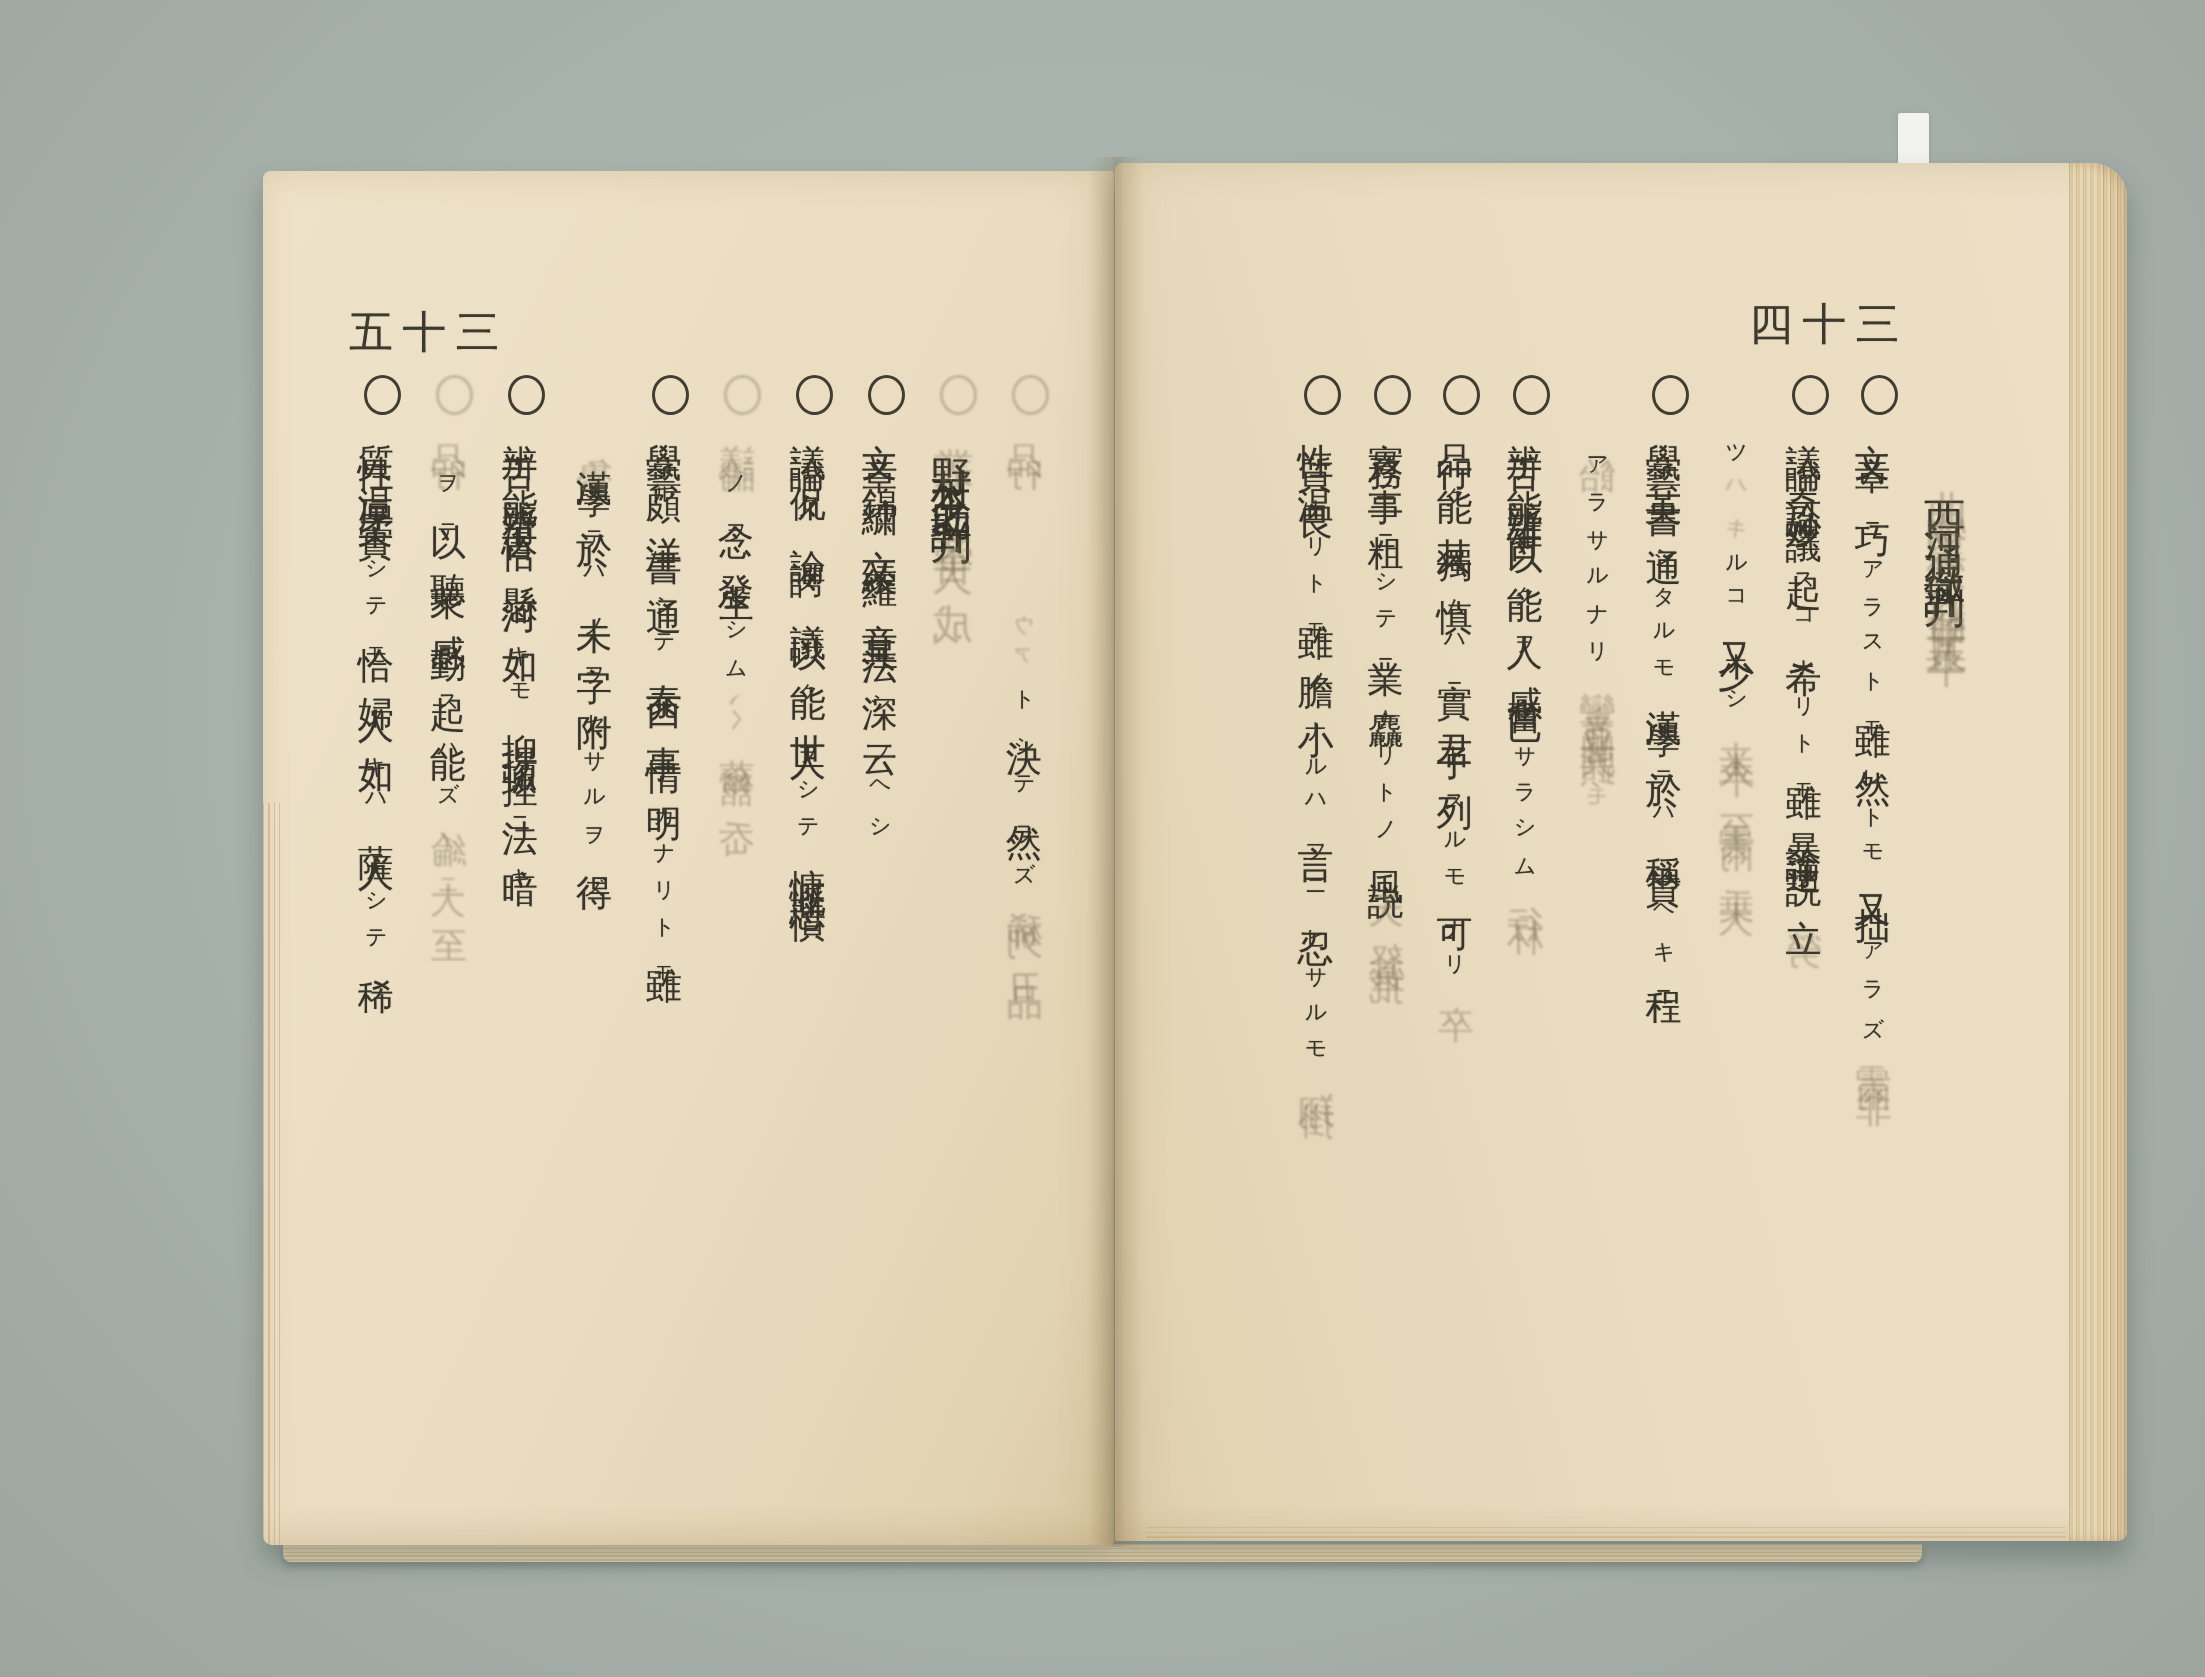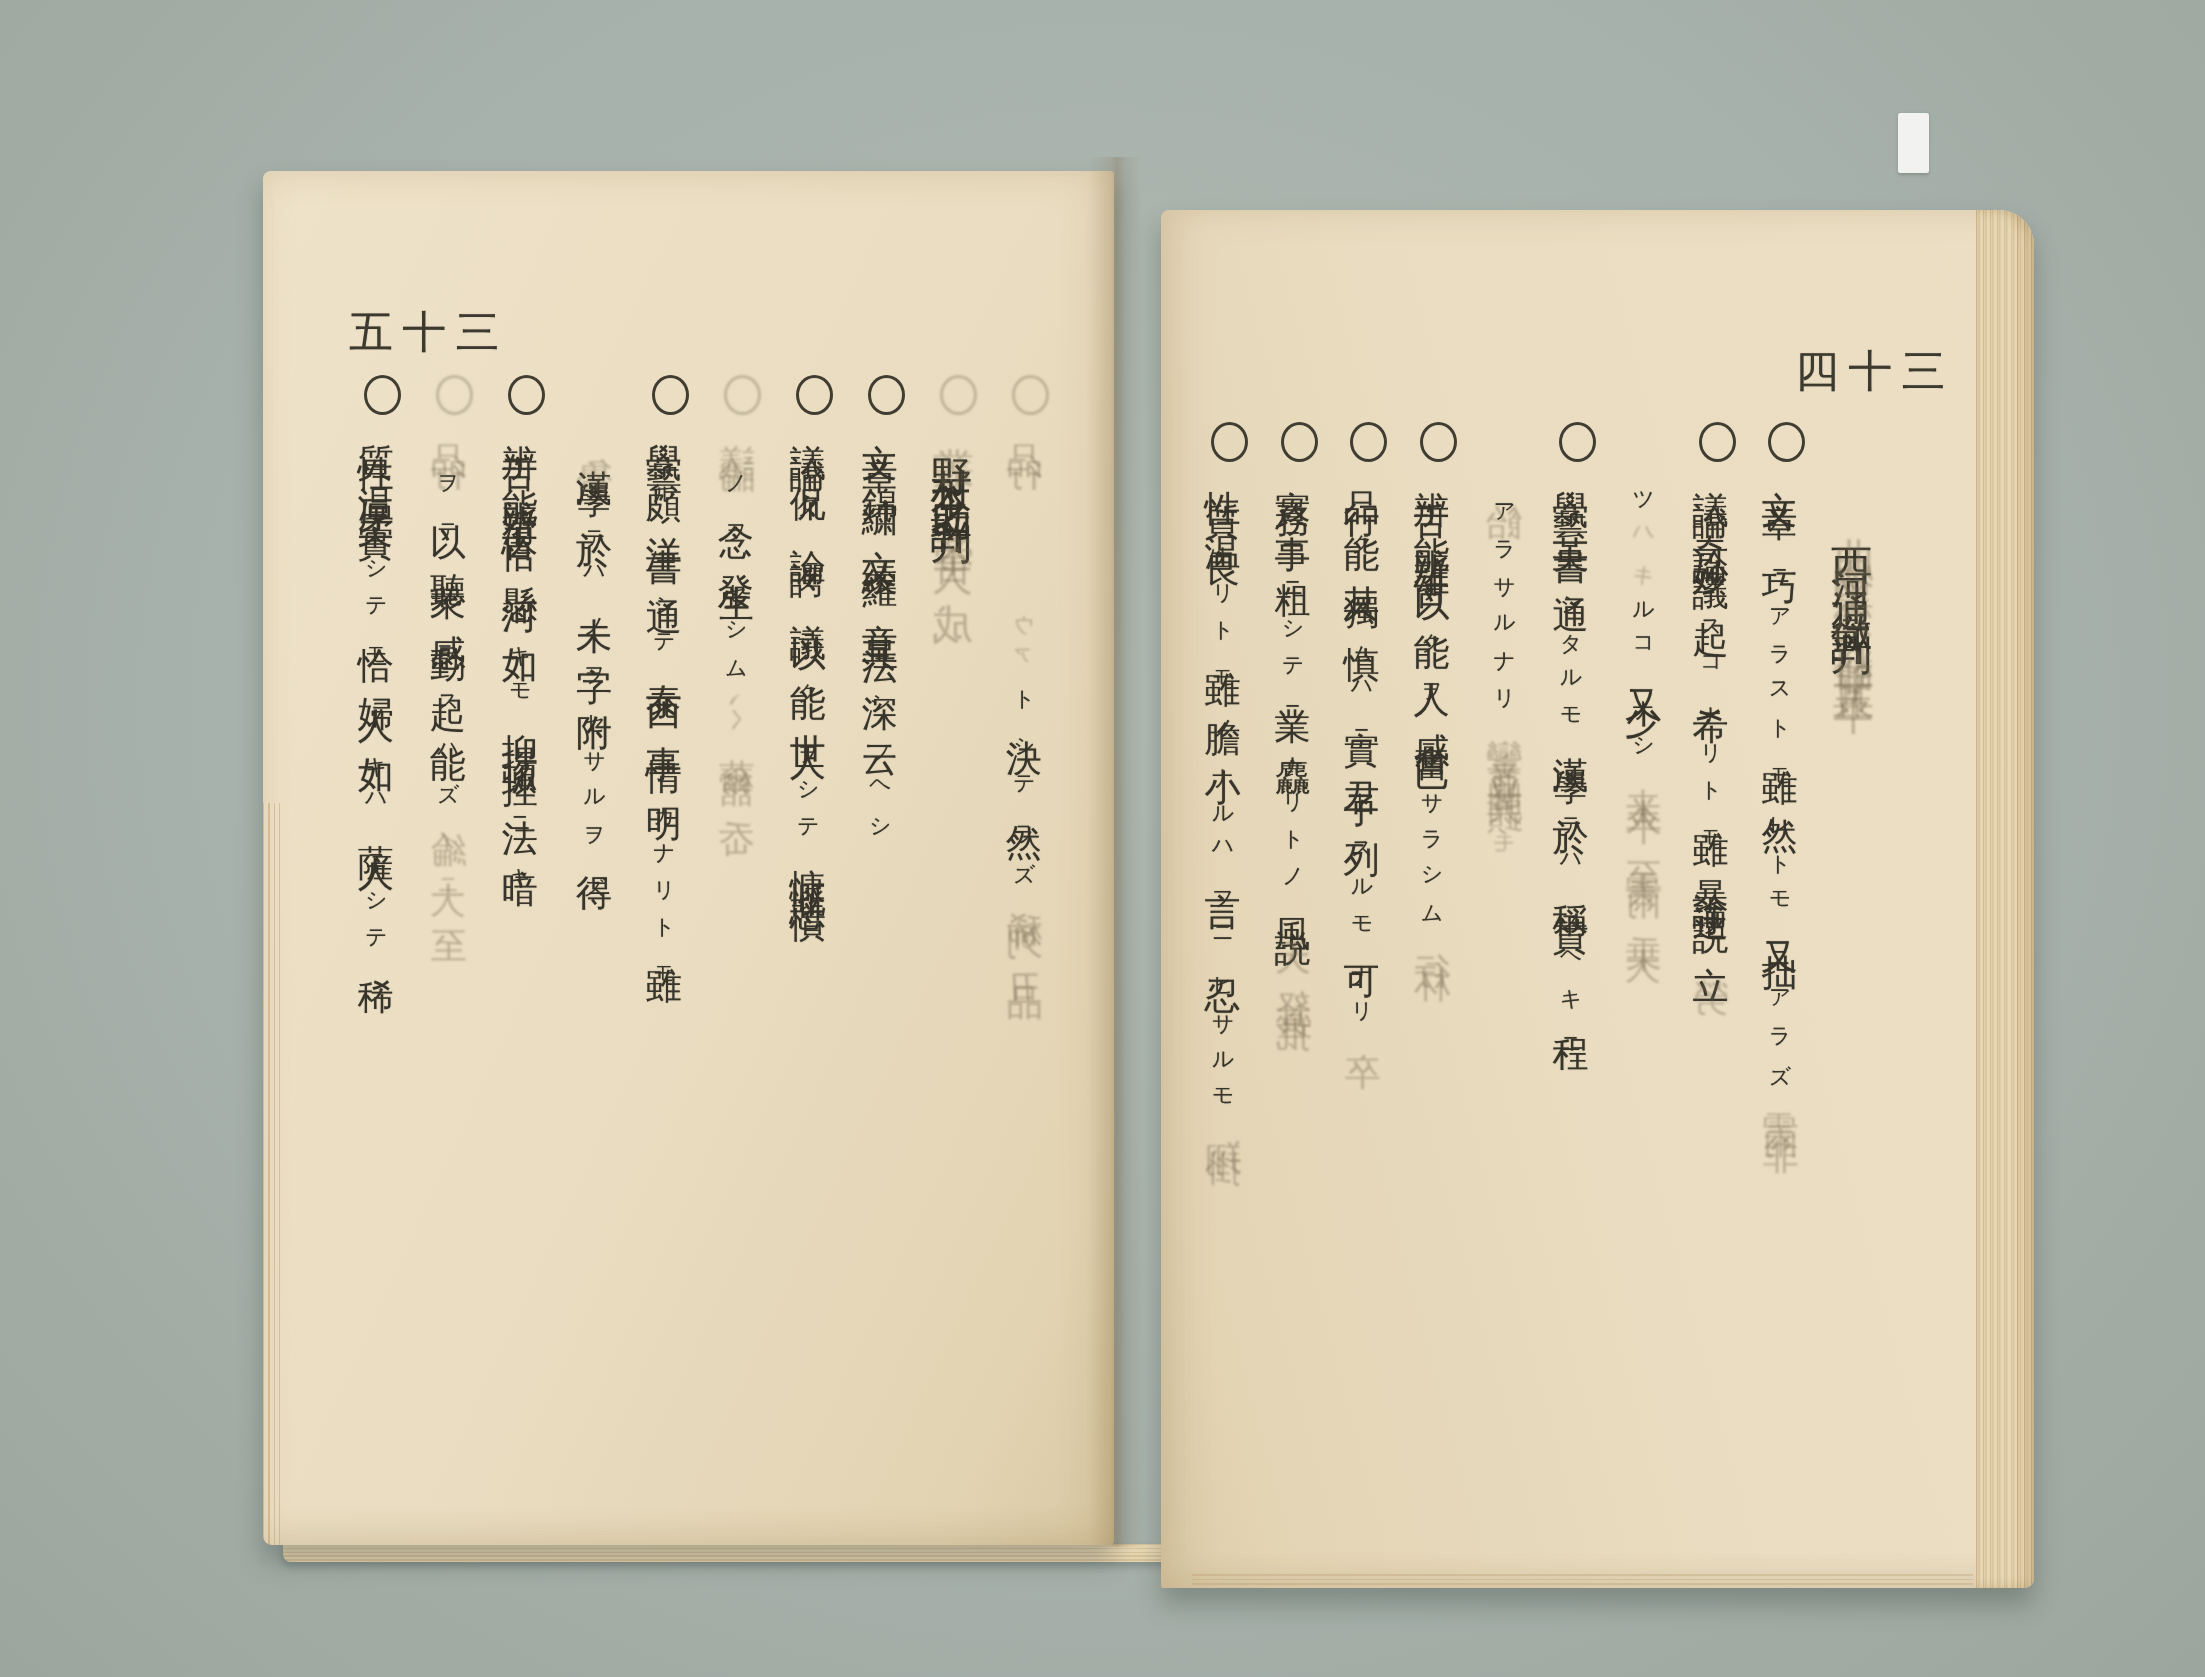--- a/index.html
+++ b/index.html
@@ -10,23 +10,23 @@
   }
   .backdrop{position:absolute;inset:0;
     background:radial-gradient(ellipse at 50% 42%, #b0bab3 0%, #a8b2ac 55%, #9ca69f 100%);}
   .book{position:absolute;left:257px;top:157px;width:1731px;height:1390px;}
   .paper-slip{position:absolute;left:1641px;top:-44px;width:31px;height:60px;
     background:#f2f3f1;border-radius:2.3px;box-shadow:0 1.5px 3.1px rgba(60,60,50,.25);z-index:0;}
   .page{position:absolute;z-index:1;box-shadow:0 15.3px 26px rgba(40,52,46,.30);}
   .page-left{left:6.1px;top:13.8px;width:851px;height:1374px;border-radius:7.7px 3.1px 4.6px 9.2px;
     background:linear-gradient(115deg,#eee2c9 0%,#e9dcc0 55%,#e2d3b2 88%,#d8c7a2 100%);
     box-shadow:0 15.3px 26px rgba(40,52,46,.30), inset -20px 0 38px rgba(140,110,60,.14), inset 0 -10.7px 31px rgba(140,110,60,.10);}
-  .page-right{left:904px;top:6.1px;width:873px;height:1378px;border-radius:7.7px 35px 10.7px 3.1px;
+  .page-right{left:858px;top:6.1px;width:1012px;height:1378px;border-radius:7.7px 35px 10.7px 3.1px;
     background:linear-gradient(255deg,#ecdfc5 0%,#e9dcc0 55%,#e3d4b4 90%,#dccca9 100%);
-    box-shadow:0 15.3px 26px rgba(40,52,46,.30), inset 20px 0 38px rgba(140,110,60,.13), inset 0 -9.2px 27.6px rgba(140,110,60,.10);margin-top:47px;}
+    box-shadow:0 15.3px 26px rgba(40,52,46,.30), inset 20px 0 38px rgba(140,110,60,.13), inset 0 -9.2px 27.6px rgba(140,110,60,.10);}
   .fore-edge{position:absolute;top:0;right:0;bottom:0;width:58px;border-radius:0 35px 9.2px 0;
     background:repeating-linear-gradient(90deg,#c8ab80 0px,#e2d1ad 1.5px,#d7c299 3.1px,#e7d7b5 4.6px,#e7d7b5 6.9px);
     box-shadow:inset -6.1px 0 10.7px rgba(130,95,45,.25);}
   .left-edge{position:absolute;left:0;top:46%;bottom:0;width:17px;border-radius:0 0 0 9.2px;
     background:repeating-linear-gradient(90deg,rgba(186,154,106,.45) 0 1.5px,rgba(240,228,202,.15) 1.5px 5.4px);}
   .bottom-stack{position:absolute;left:26px;right:66px;bottom:-15.3px;height:18.4px;z-index:0;
     background:repeating-linear-gradient(180deg,#d8c39c 0 1.5px,#e7d7b4 1.5px 3.8px);
     border-radius:0 0 7.7px 7.7px;box-shadow:0 4.6px 7.7px rgba(40,52,46,.25);}
   .gutter-shadow{position:absolute;left:832px;top:0;width:54px;height:100%;z-index:2;pointer-events:none;
     background:linear-gradient(90deg,rgba(115,90,50,0) 0%,rgba(115,90,50,.14) 40%,rgba(115,90,50,.26) 52%,rgba(115,90,50,.12) 66%,rgba(115,90,50,0) 100%);}

